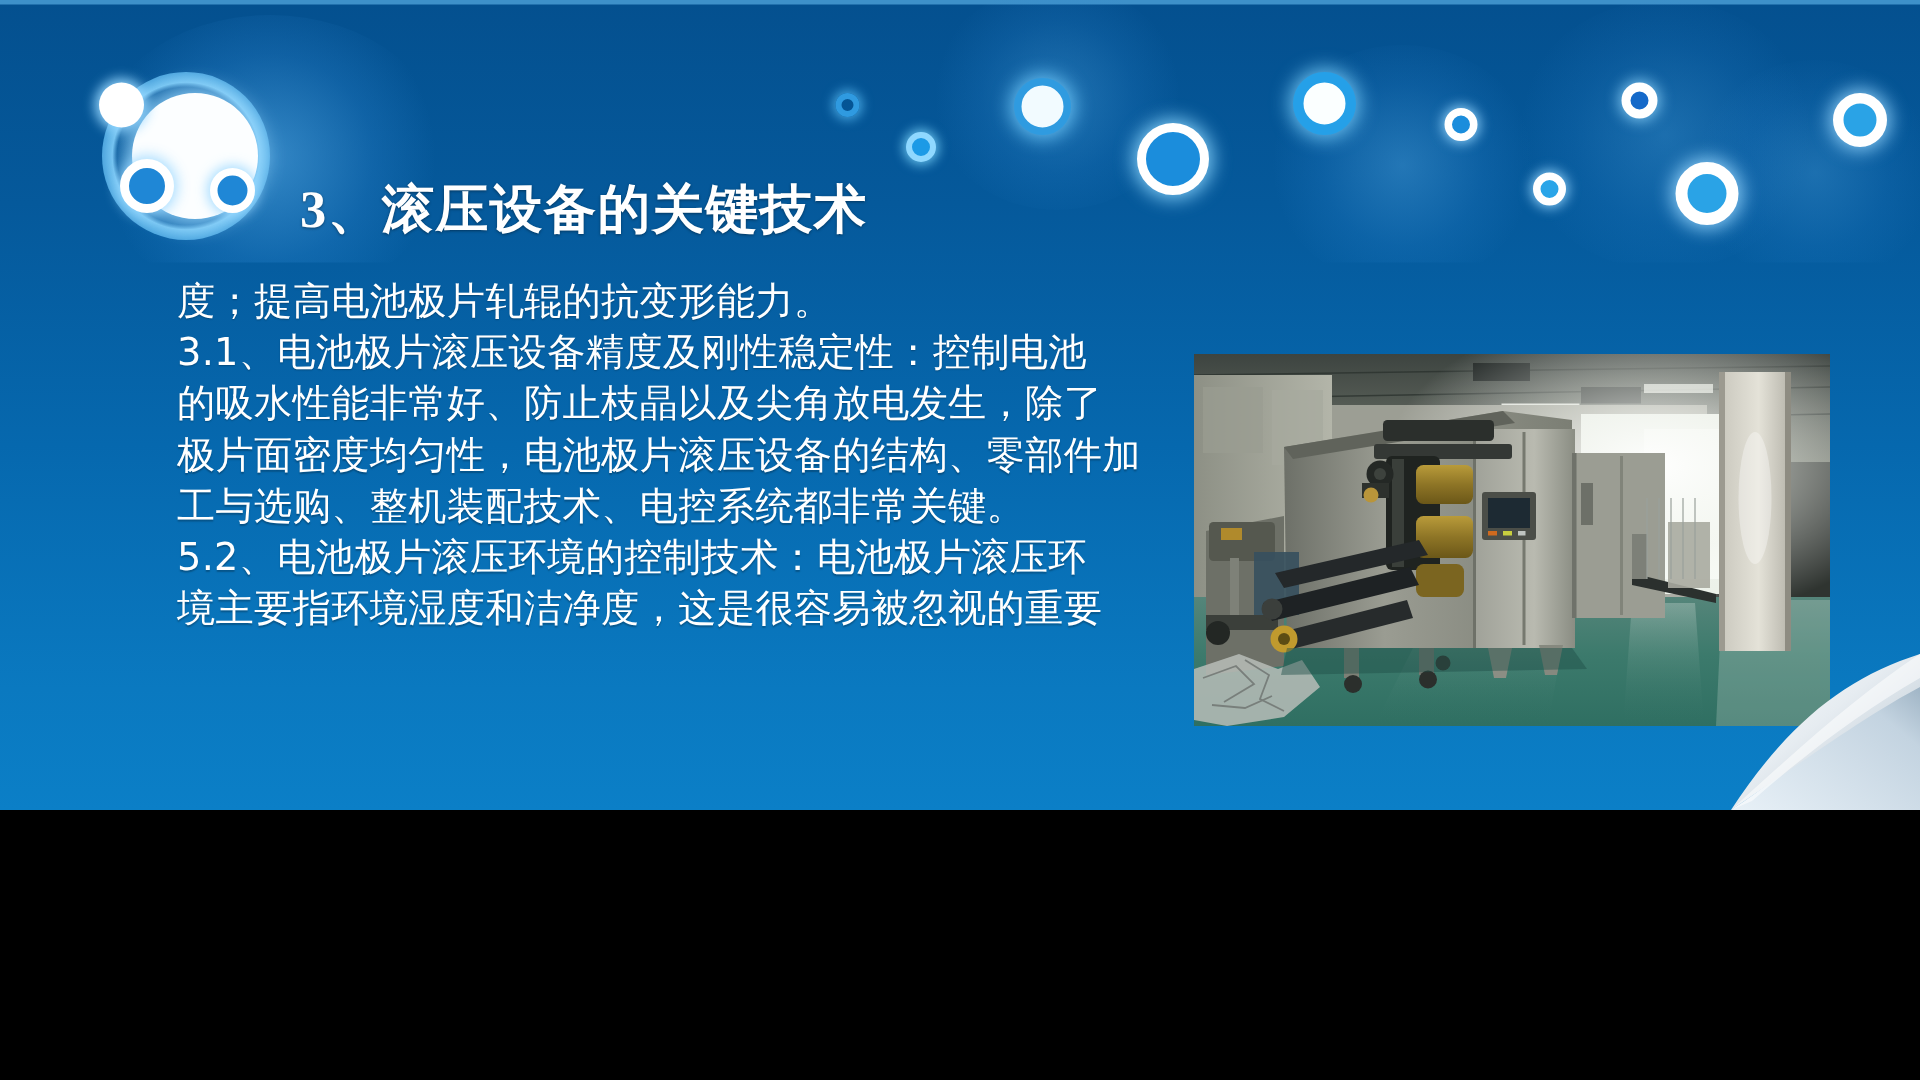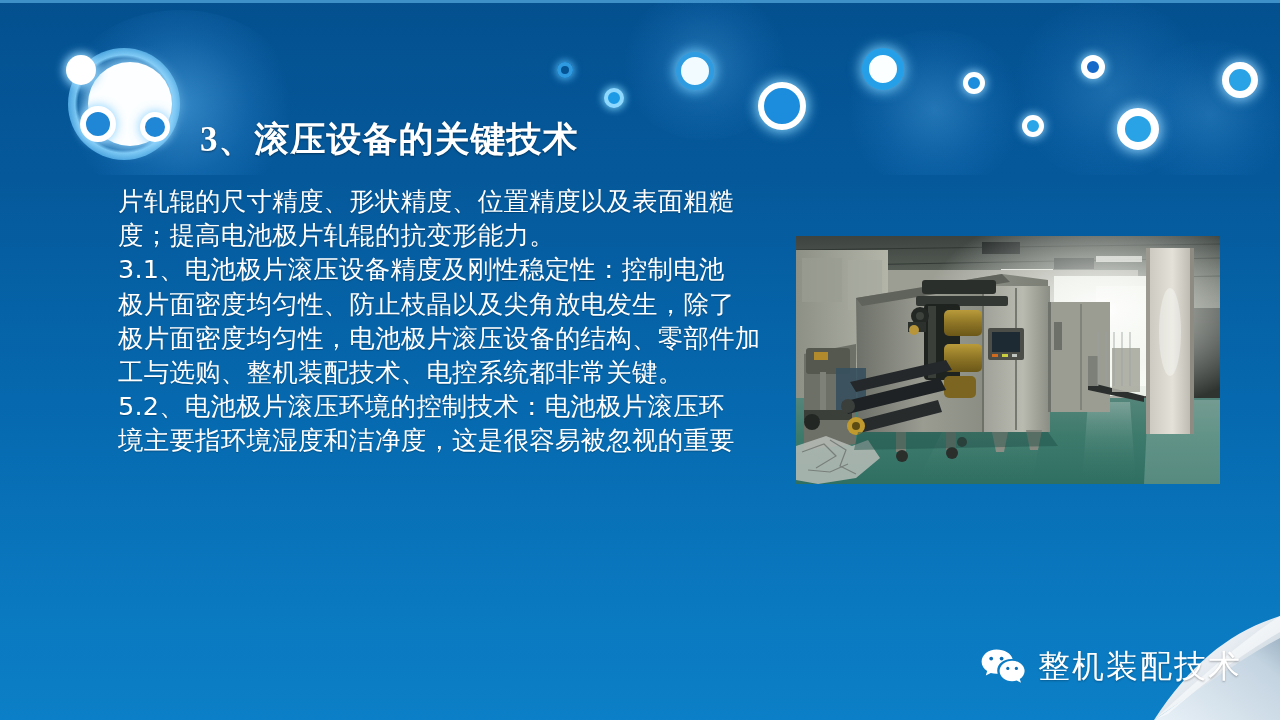--- a/index.html
+++ b/index.html
@@ -3,21 +3,21 @@
 <meta charset="utf-8">
 <style>
   html, body {
     margin: 0;
     padding: 0;
     background: #000;
   }
   #slide {
     position: relative;
     width: 1280px;
-    height: 720px;
+    height: 540px;
     overflow: hidden;
     background: linear-gradient(to bottom, #04508f 0%, #05599b 25%, #0668ae 55%, #0a79c0 85%, #0b7fc7 100%);
     font-family: "Liberation Sans", "DejaVu Sans", sans-serif;
     user-select: none;
   }
 
   
   #top-rule {
     position: absolute;
     left: 0; top: 0;
@@ -165,24 +165,23 @@
                 box-shadow:0 0 12px 3px rgba(150,215,255,0.85);"></div>
 
     <div class="bub" style="left:1222px; top:62px; width:36px; height:36px; border:7px solid #ffffff; background:#2aa3e6;
                 box-shadow:0 0 11px 3px rgba(150,215,255,0.8);"></div>
 
   </div>
 
   <div id="title">3、滚压设备的关键技术</div>
 
   <div id="body-copy">
-    <p>片轧辊的尺寸精度、形状精度、位置精度以及表面粗糙</p>
     <p>度；提高电池极片轧辊的抗变形能力。</p>
     <p>3.1、电池极片滚压设备精度及刚性稳定性：控制电池</p>
-    <p>极片面密度均匀性、防止枝晶以及尖角放电发生，除了</p>
+    <p>的吸水性能非常好、防止枝晶以及尖角放电发生，除了</p>
     <p>极片面密度均匀性，电池极片滚压设备的结构、零部件加</p>
     <p>工与选购、整机装配技术、电控系统都非常关键。</p>
     <p>5.2、电池极片滚压环境的控制技术：电池极片滚压环</p>
     <p>境主要指环境湿度和洁净度，这是很容易被忽视的重要</p>
   </div>
 
   <div id="photo">
     <svg width="424" height="248" viewBox="0 0 424 248">
       <defs>
         <linearGradient id="ceil" x1="0" y1="0" x2="0" y2="1">

